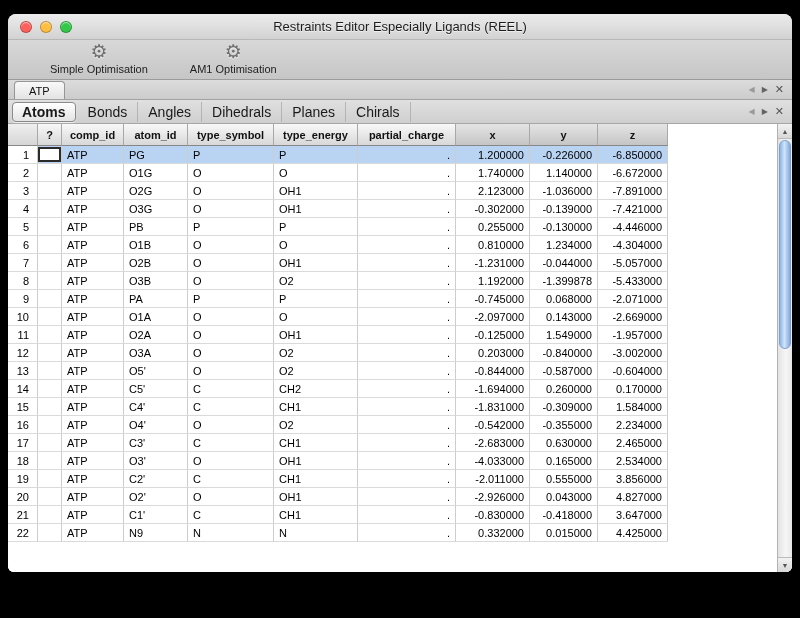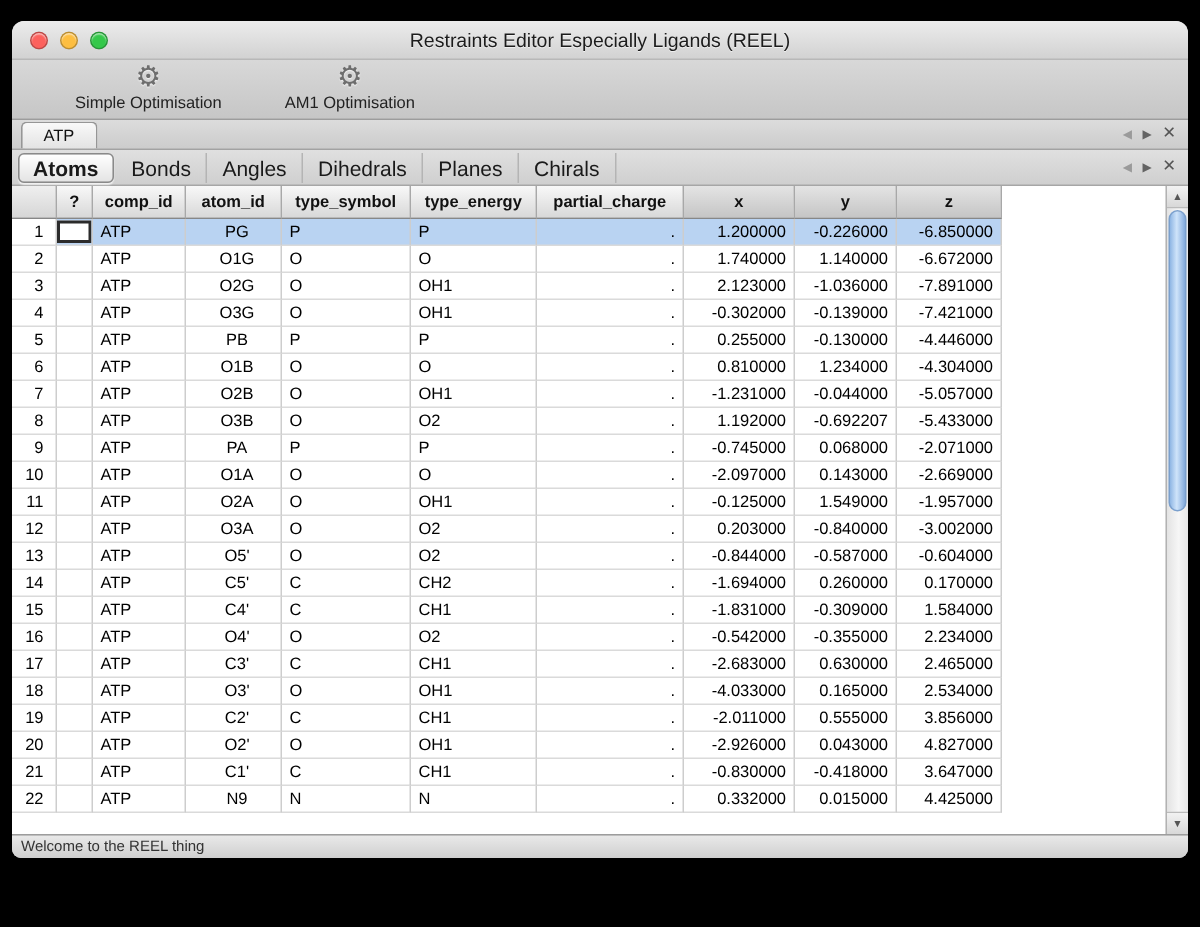--- a/index.html
+++ b/index.html
@@ -99,21 +99,21 @@
     border-right:1px solid #cdcdcd; border-bottom:1px solid #dadada;
     white-space:nowrap; overflow:hidden;
   }
   td.c-num {
     background:linear-gradient(#eeeeee,#d5d5d5);
     border-right:1px solid #979797; border-bottom:1px solid #c0c0c0;
     text-align:right; padding-right:8px; color:#111;
   }
   td.c-comp, td.c-atom, td.c-tsym, td.c-ten { text-align:left; padding-left:5px; }
   td.c-pch, td.c-x, td.c-y, td.c-z { text-align:right; padding-right:5px; }
-  td.c-atom { background:var(--atom-bg);text-align:center; }
+  td.c-atom { background:var(--atom-bg); }
   td.c-x    { background:var(--x-bg); }
   td.c-y, td.c-z { background:var(--yz-bg); }
 
   tr.selected td:not(.c-num) { background:var(--sel-bg); }
   .edit-box { width:100%; height:15px; margin-top:0px; background:#fff; border:2px solid #2b2b2b; }
 
   
   .vscrollbar {
     flex:0 0 15px; width:15px; background:#eeeeee; border-left:1px solid #b2b2b2;
     display:flex; flex-direction:column;
@@ -291,21 +291,21 @@
             </tr>
             <tr>
               <td class="c-num">8</td>
               <td class="c-q"></td>
               <td class="c-comp">ATP</td>
               <td class="c-atom">O3B</td>
               <td class="c-tsym">O</td>
               <td class="c-ten">O2</td>
               <td class="c-pch">.</td>
               <td class="c-x">1.192000</td>
-              <td class="c-y">-0.692207</td>
+              <td class="c-y">-1.399878</td>
               <td class="c-z">-5.433000</td>
             </tr>
             <tr>
               <td class="c-num">9</td>
               <td class="c-q"></td>
               <td class="c-comp">ATP</td>
               <td class="c-atom">PA</td>
               <td class="c-tsym">P</td>
               <td class="c-ten">P</td>
               <td class="c-pch">.</td>
@@ -478,17 +478,14 @@
       </div>
       <div class="sb-track">
         <div class="sb-thumb"></div>
       </div>
       <div class="sb-btn bottom">
         <span>▼</span>
       </div>
     </div>
   </div>
 
-  <div class="statusbar">
-    <span>Welcome to the REEL thing</span>
-  </div>
 
 </div>
 
 </body></html>

